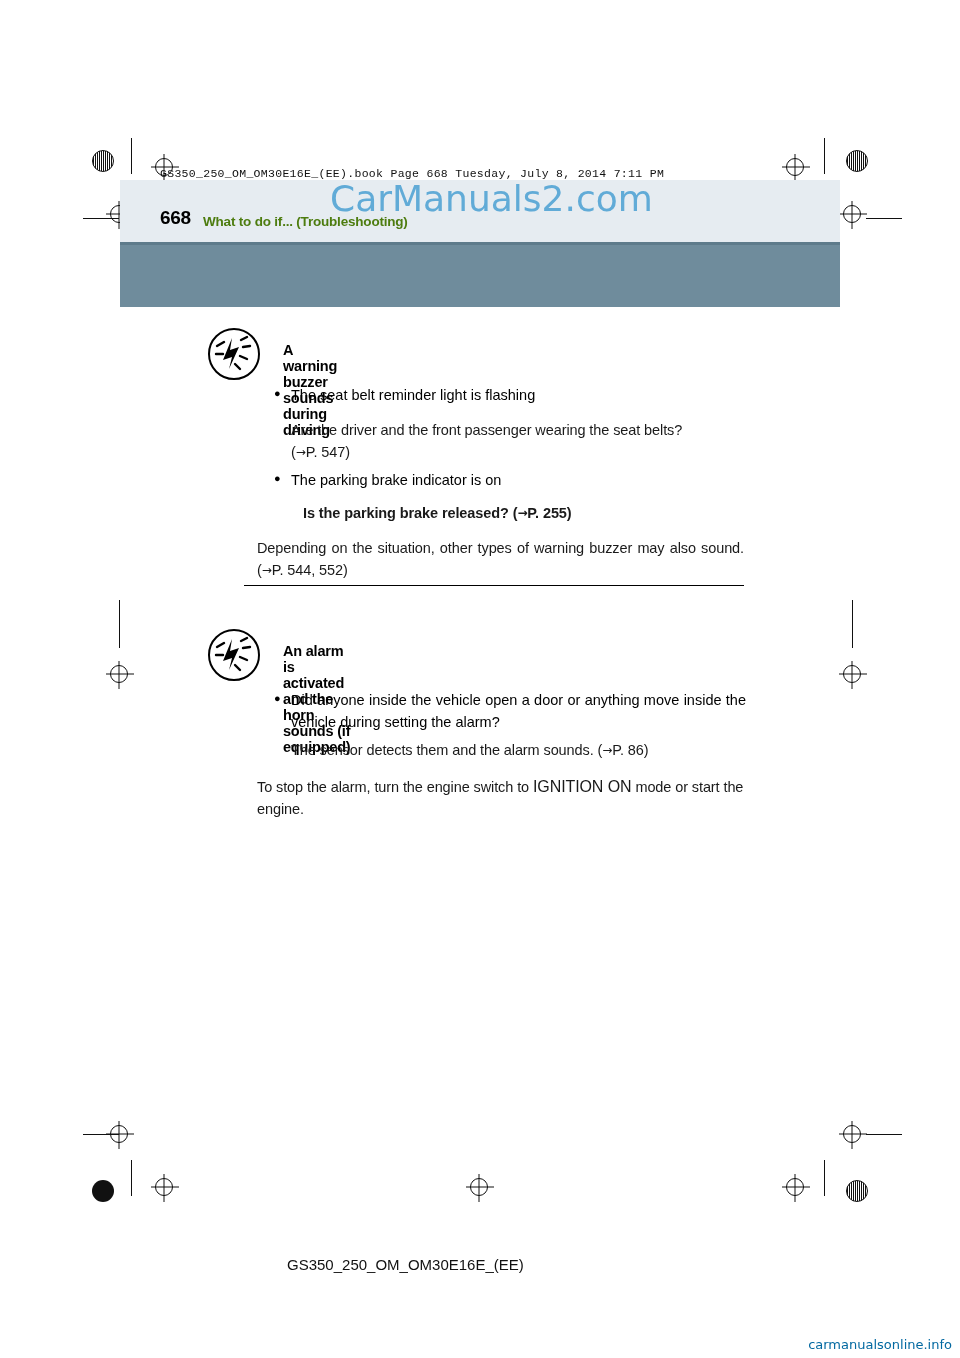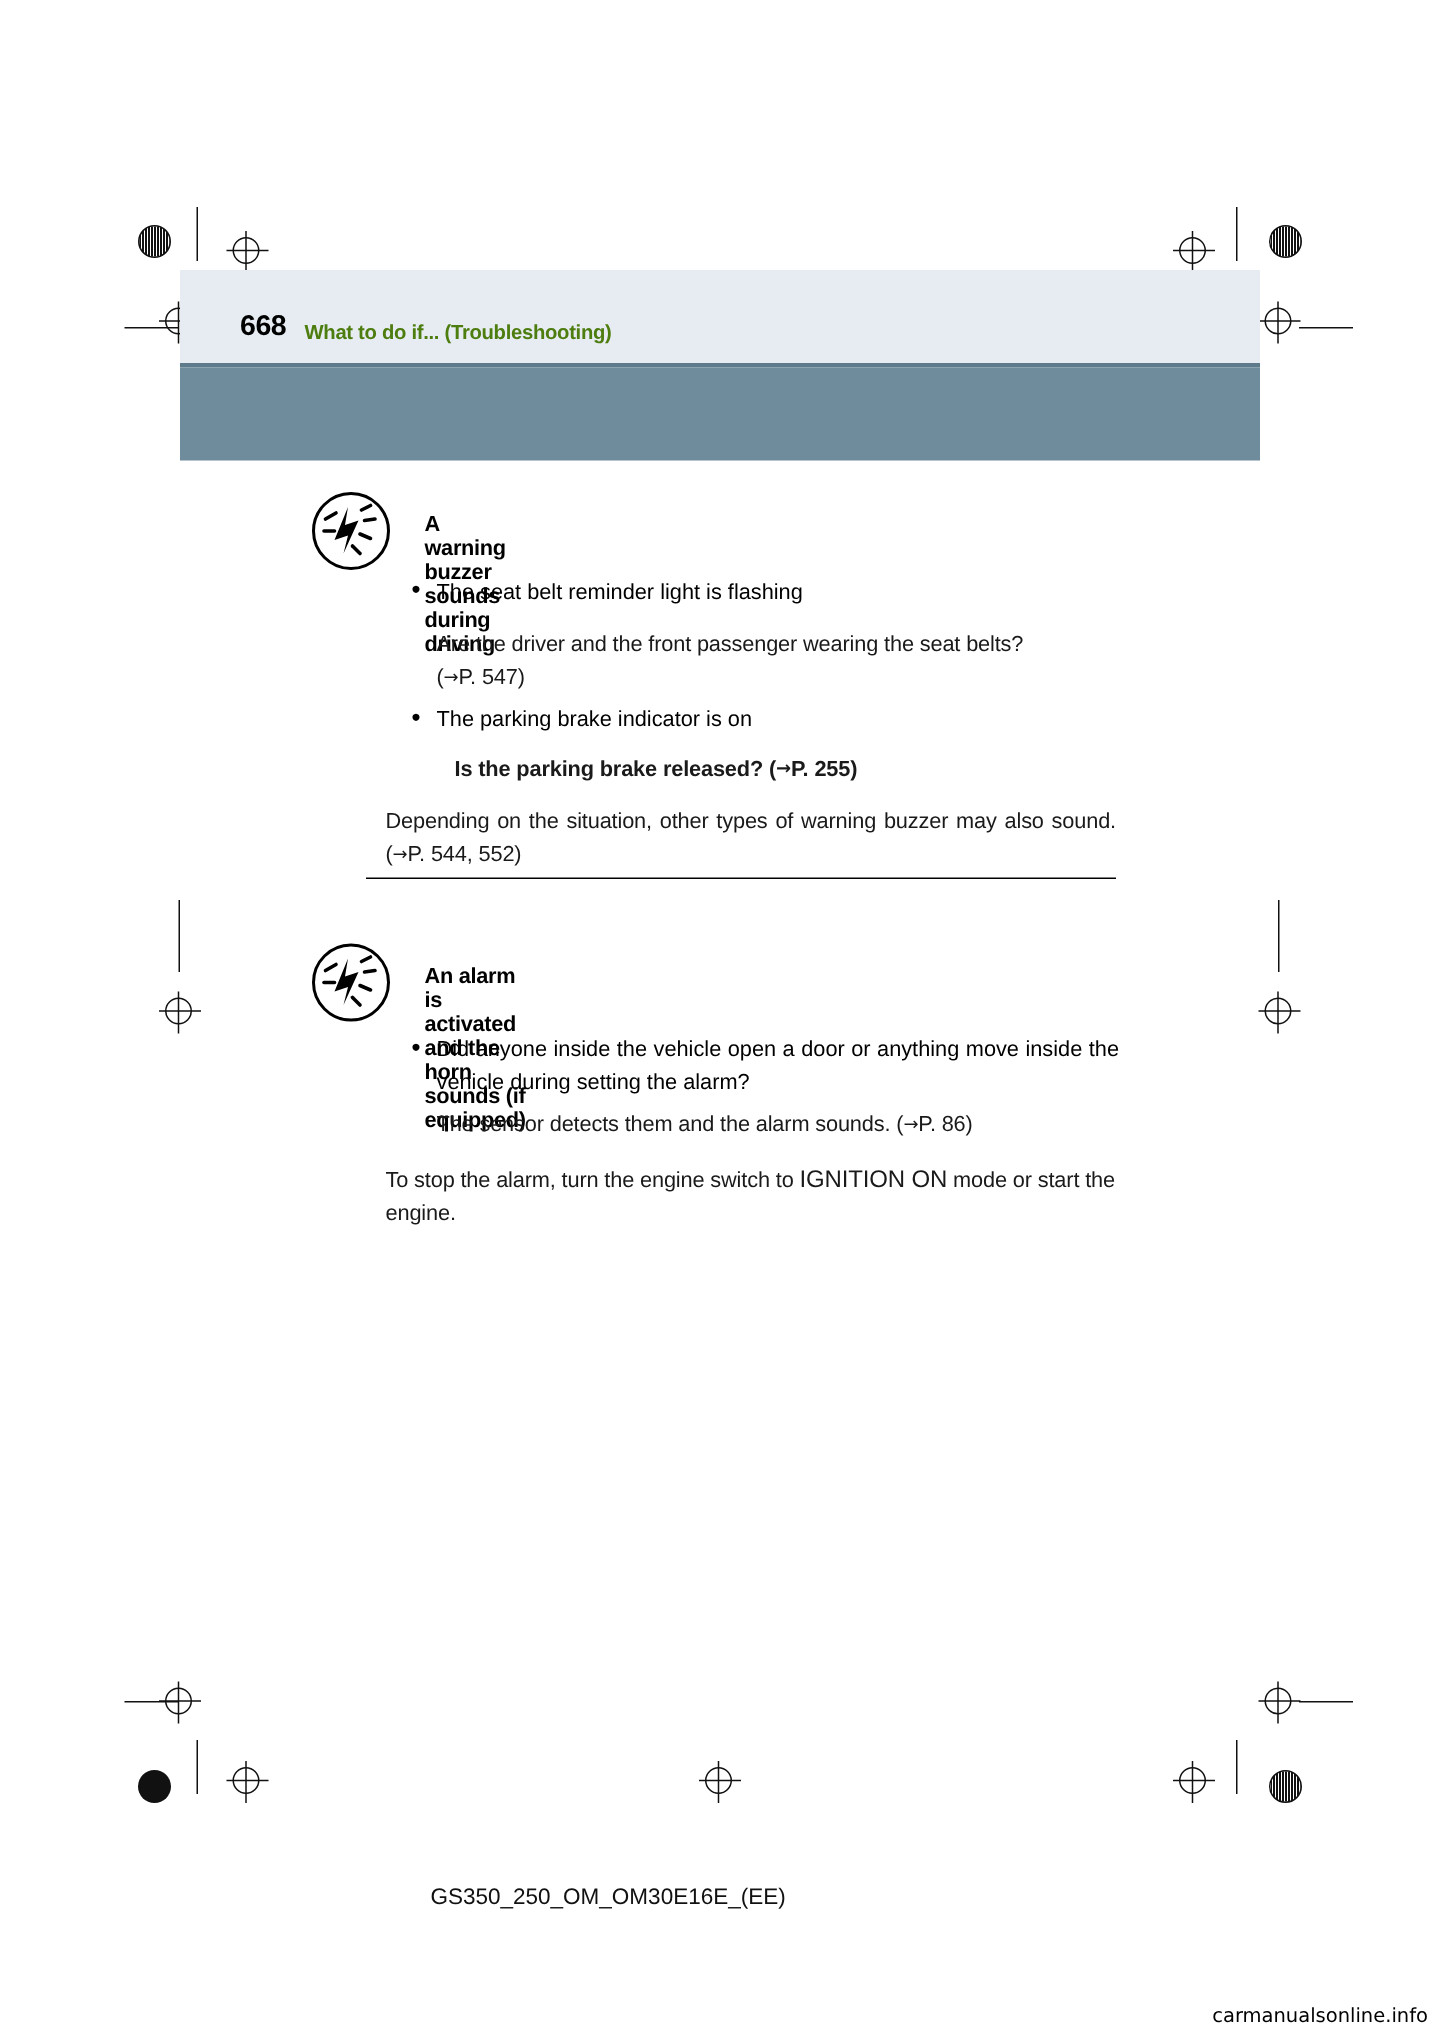--- a/index.html
+++ b/index.html
@@ -177,21 +177,21 @@
     left: 287px; top: 1256px;
     font-size: 15px;
     color: #111;
     letter-spacing: 0px;
   }
   .sitecredit {
     position: absolute;
     right: 8px;
     bottom: 6px;
     font-size: 13px;
-    color: #000000;
+    color: #0369a1;
     font-family: "DejaVu Sans", sans-serif;
   }
 
   .arrow { font-family: "DejaVu Sans", sans-serif; font-size: 12px; vertical-align: 1px;}
 </style>
 </head>
 <body>
 
 <div class="page">
 
@@ -220,20 +220,22 @@
   <div class="cropline" style="left:852px; top:600px; width:1px; height:48px;"></div>
   <div class="cropline" style="left:131px; top:1160px; width:1px; height:36px;"></div>
   <div class="cropline" style="left:83px; top:1134px; width:36px; height:1px;"></div>
   <div class="cropline" style="left:824px; top:1160px; width:1px; height:36px;"></div>
   <div class="cropline" style="left:866px; top:1134px; width:36px; height:1px;"></div>
 
   <div class="headerbar"></div>
   <div class="headerline"></div>
   <div class="bluebar"></div>
 
+  <div class="filestamp">GS350_250_OM_OM30E16E_(EE).book   Page 668   Tuesday, July 8, 2014   7:11 PM</div>
+  <div class="watermark">CarManuals2.com</div>
   <div class="pagenum">668</div>
   <div class="chaptertitle">What to do if... (Troubleshooting)</div>
 
   <div class="block">
 
     <div class="icon-circle" style="left:208px; top:328px;">
       <svg width="47" height="47" viewBox="0 0 47 47" aria-hidden="true">
         <path d="M13 30 L22 8 L20 20 L29 17 L19 39 L22 27 Z" fill="#000"></path>
         <path d="M7 16 L14 12" stroke="#000" stroke-width="2.4" stroke-linecap="round"></path>
         <path d="M6 24 L13 24" stroke="#000" stroke-width="2.4" stroke-linecap="round"></path>

